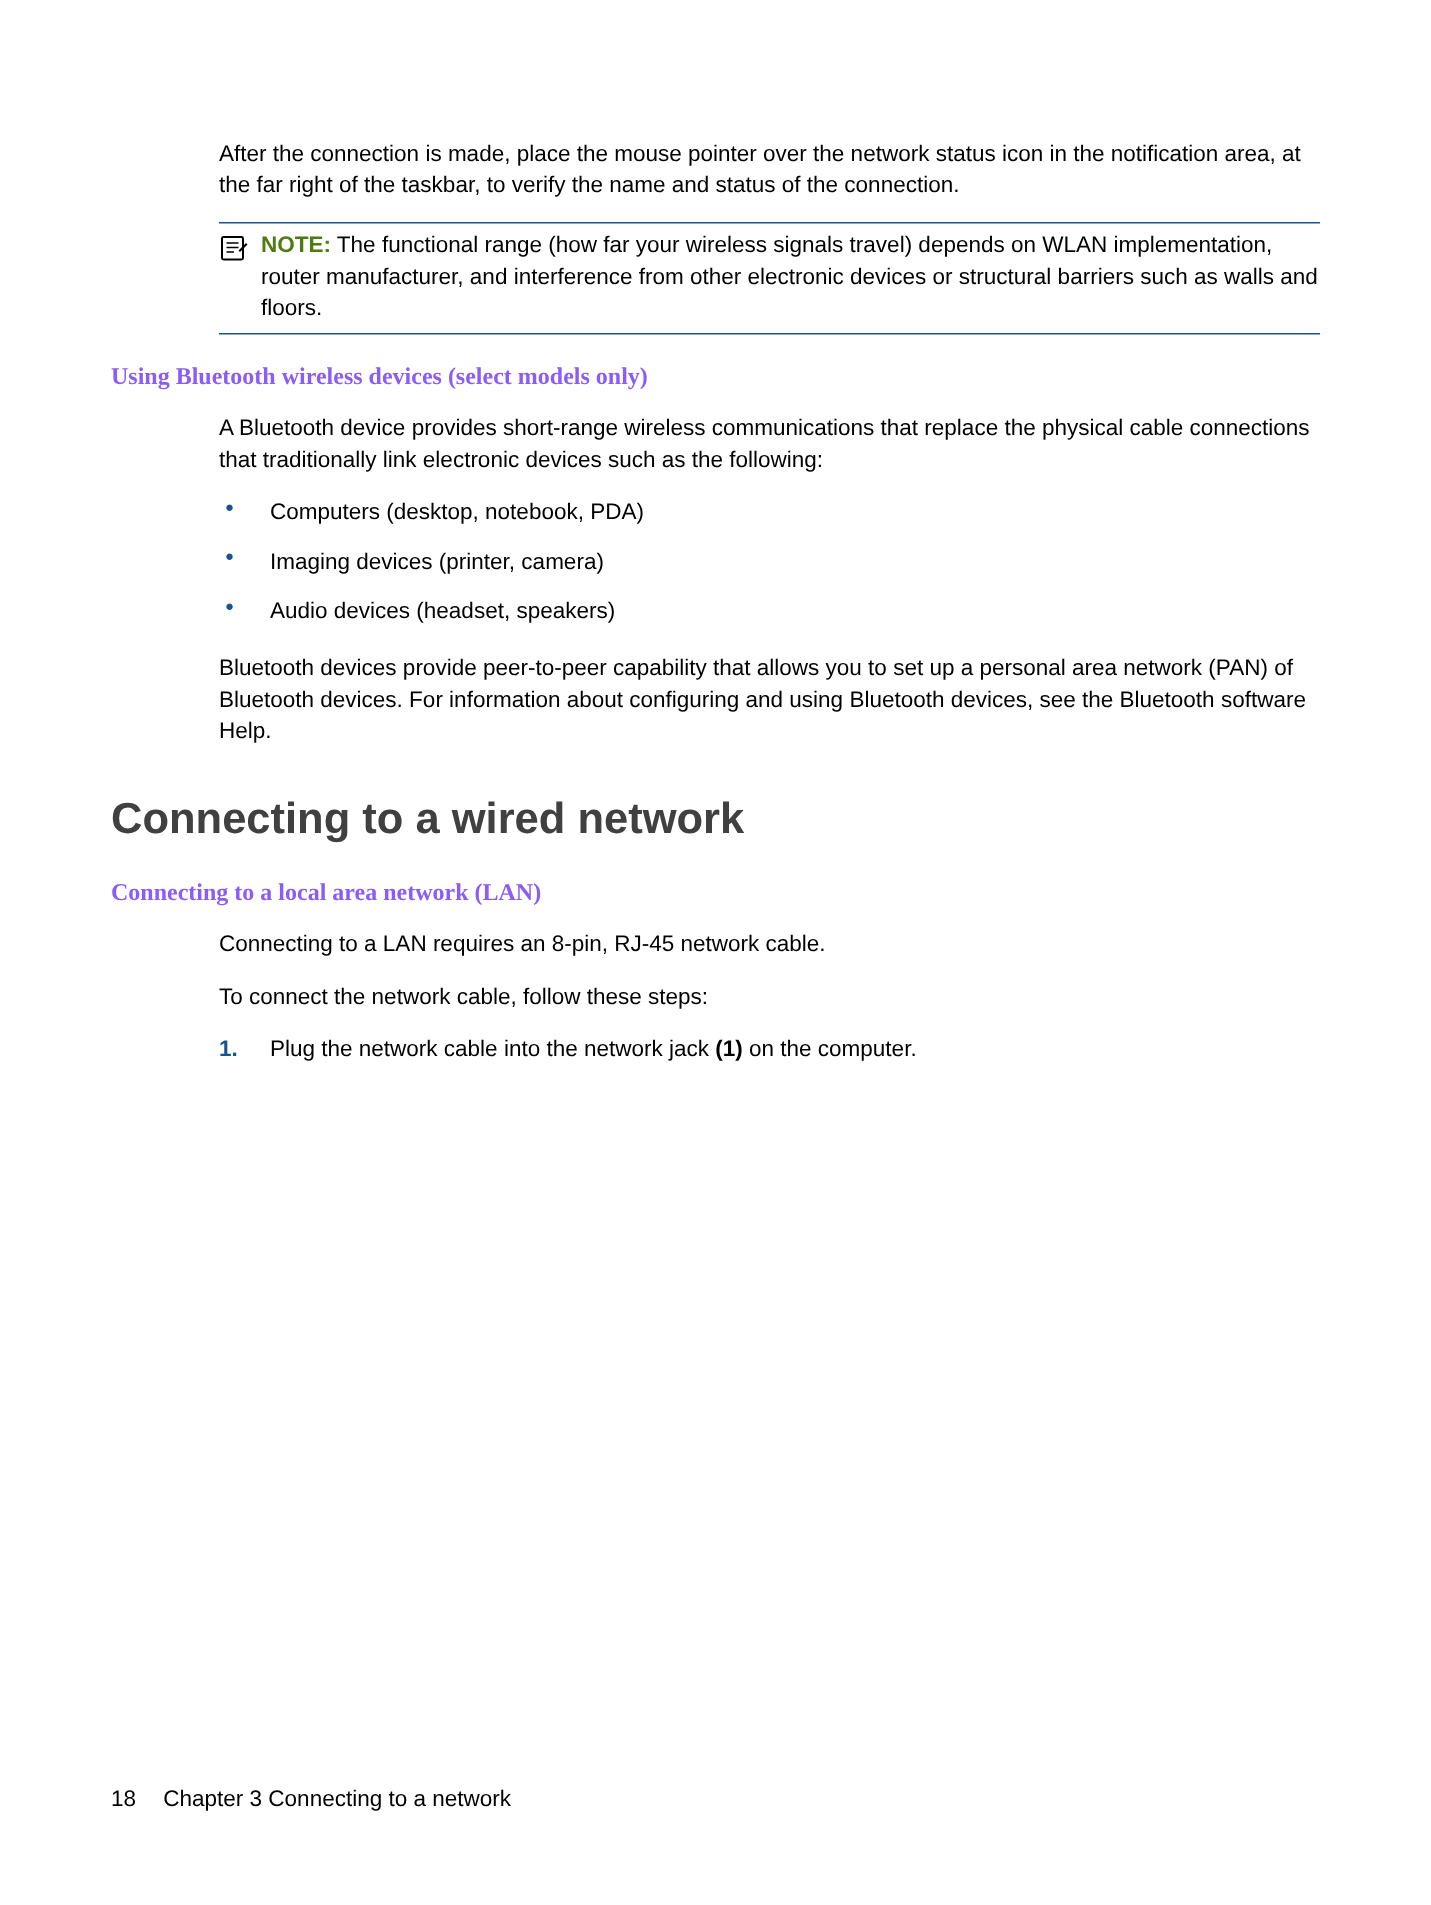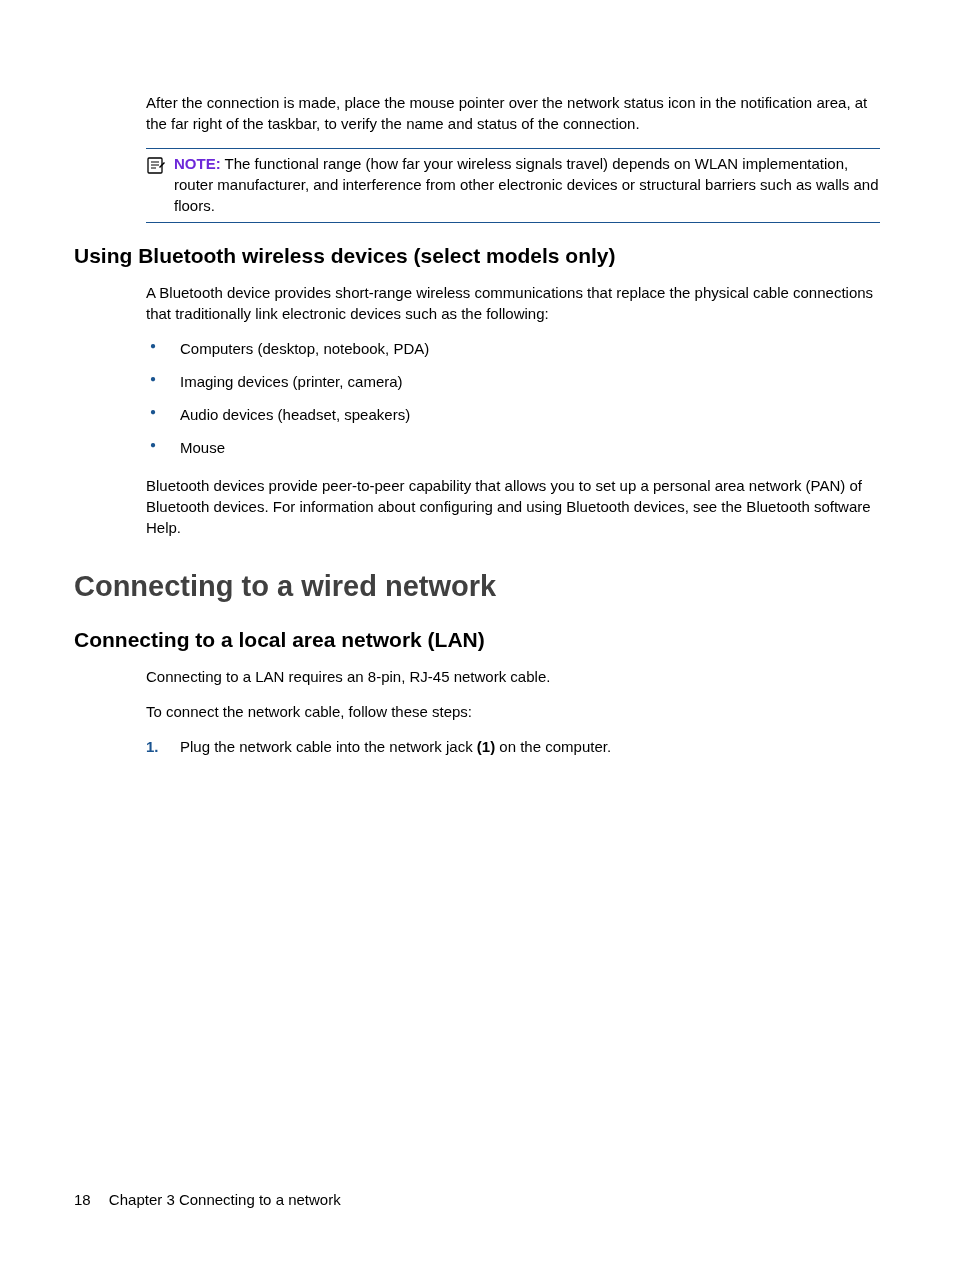--- a/index.html
+++ b/index.html
@@ -30,32 +30,33 @@
     display: flex;
     align-items: flex-start;
   }
   .note-icon {
     flex-shrink: 0;
     width: 22px;
     margin-right: 6px;
     margin-top: 2px;
   }
   .note-label {
-    color: #6d28d9;
+    color: #4d7c0f;
     font-weight: bold;
   }
   .note-text {
     flex: 1;
   }
   .h2 {
-    color: #000000;
-    font-size: 21px;
+    color: #8b5cf6;
+    font-size: 16px;
     font-weight: bold;
     margin-bottom: 12px;
     margin-top: 6px;
+    font-family: Liberation Serif, serif;
   }
   .h1 {
     color: #404040;
     font-size: 29px;
     font-weight: bold;
     margin-top: 28px;
     margin-bottom: 18px;
   }
   ul.bullets {
     list-style: none;
@@ -128,21 +129,20 @@
   </div>
 
   <h2 class="h2">Using Bluetooth wireless devices (select models only)</h2>
 
   <p class="para body-indent">A Bluetooth device provides short-range wireless communications that replace the physical cable connections that traditionally link electronic devices such as the following:</p>
 
   <ul class="bullets">
     <li>Computers (desktop, notebook, PDA)</li>
     <li>Imaging devices (printer, camera)</li>
     <li>Audio devices (headset, speakers)</li>
-    <li>Mouse</li>
   </ul>
 
   <p class="para body-indent">Bluetooth devices provide peer-to-peer capability that allows you to set up a personal area network (PAN) of Bluetooth devices. For information about configuring and using Bluetooth devices, see the Bluetooth software Help.</p>
 
   <h1 class="h1">Connecting to a wired network</h1>
 
   <h2 class="h2">Connecting to a local area network (LAN)</h2>
 
   <p class="para body-indent">Connecting to a LAN requires an 8-pin, RJ-45 network cable.</p>
   <p class="para body-indent">To connect the network cable, follow these steps:</p>

